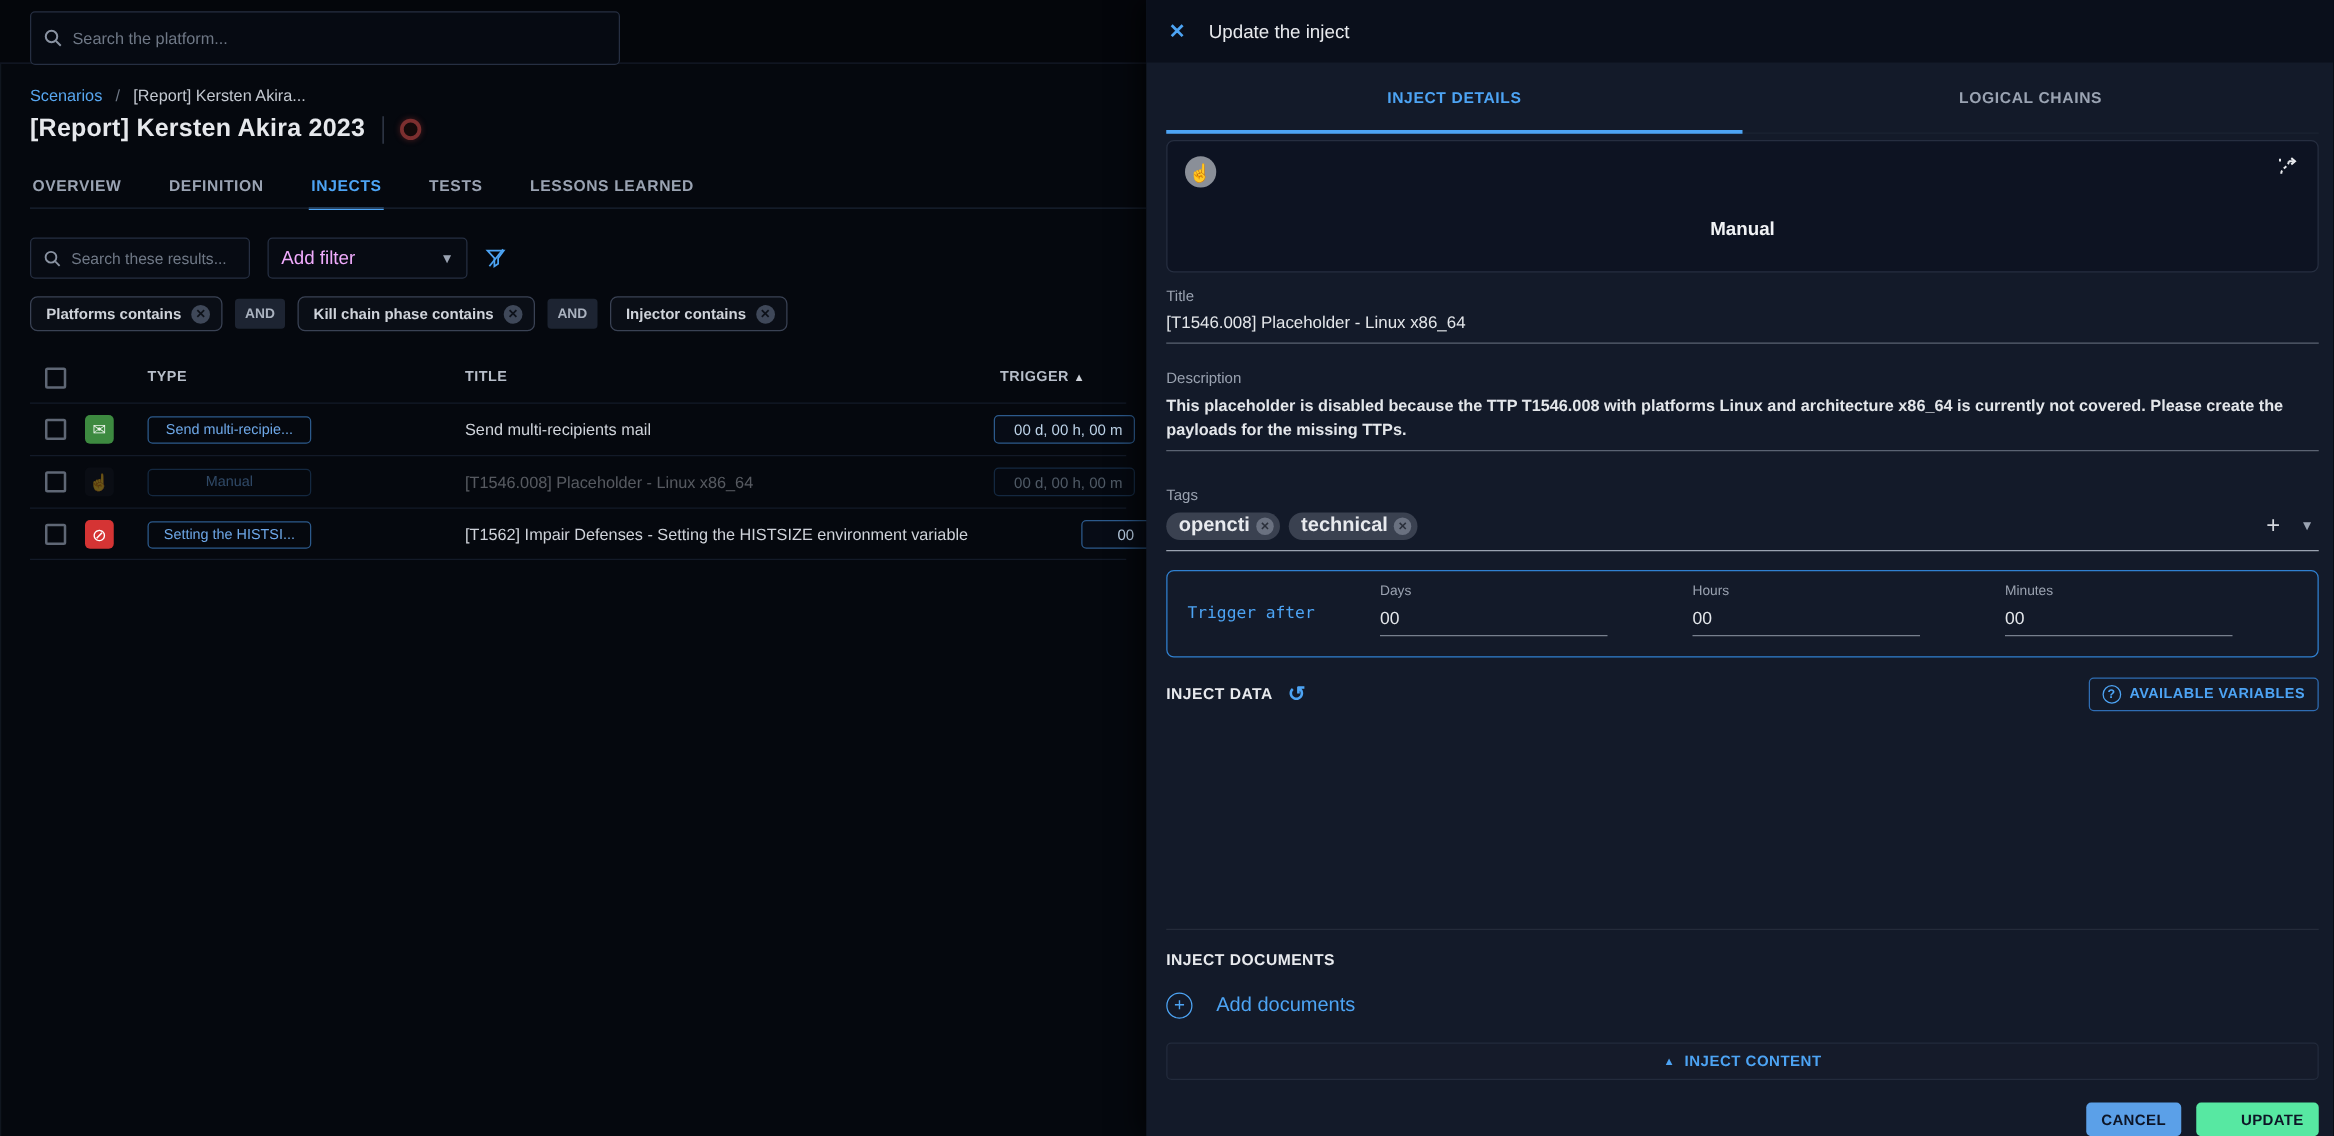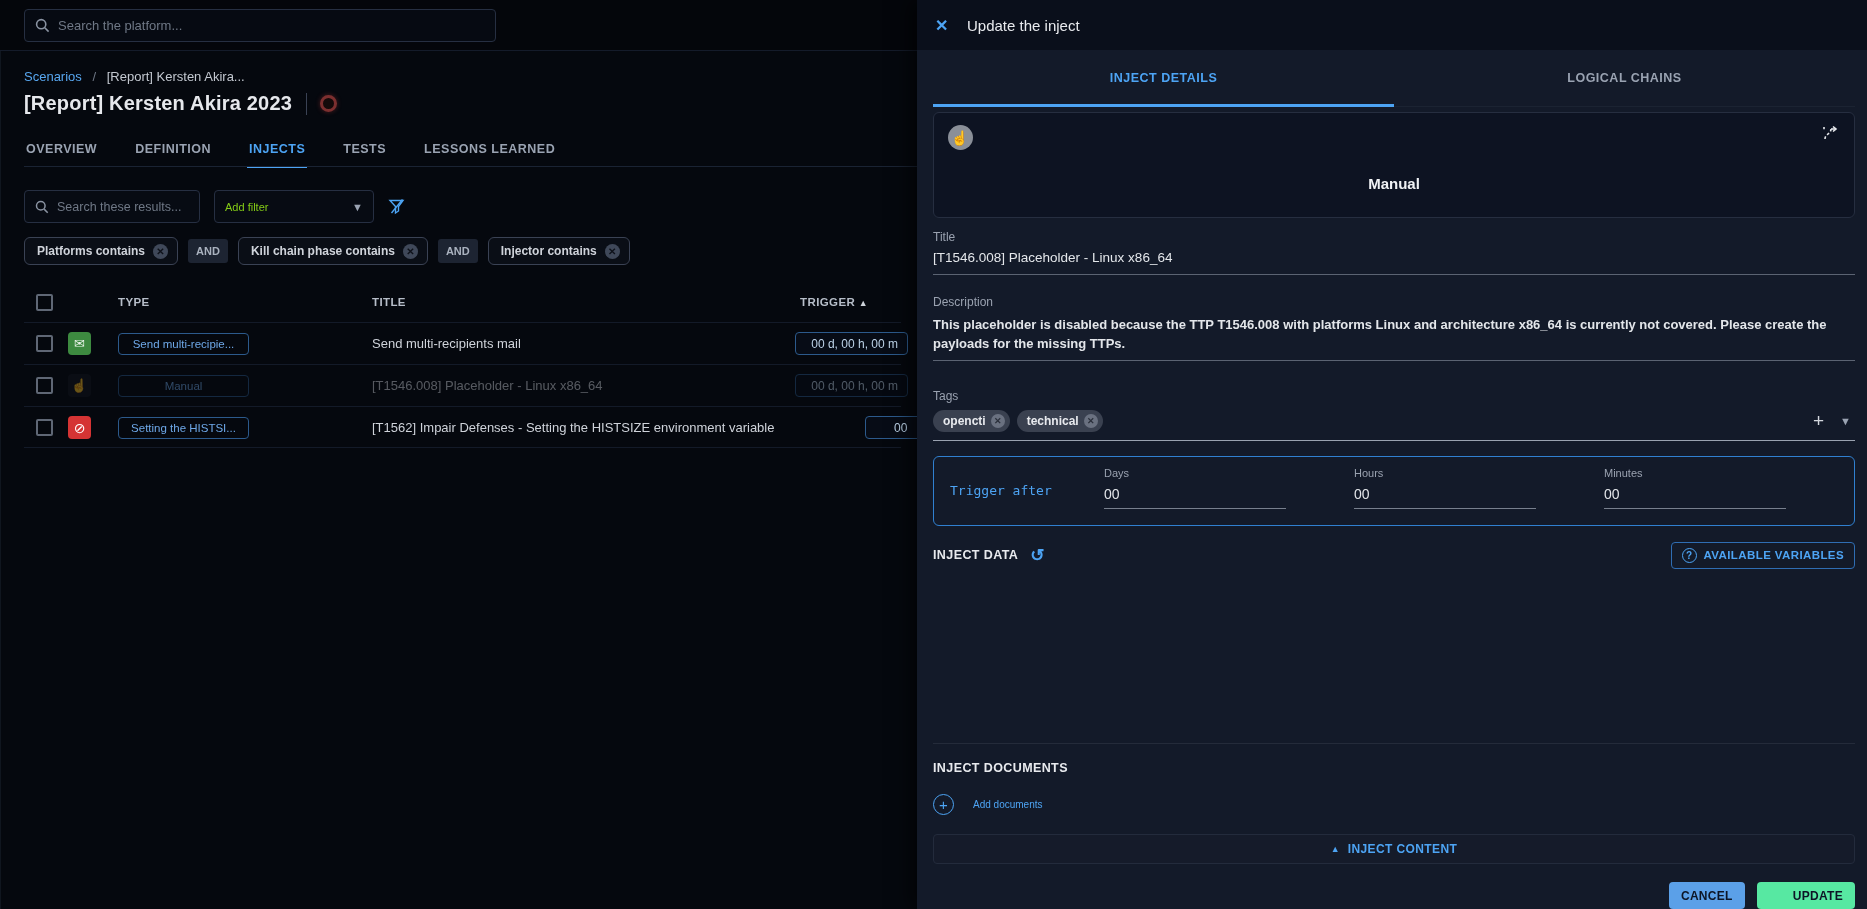--- a/index.html
+++ b/index.html
@@ -5,21 +5,21 @@
   * { margin:0; padding:0; box-sizing:border-box; }
   html,body { background:#000; }
   .screen{
     position:relative; width:1867px; height:909px; overflow:hidden;
     background:#05080e; font-family:"Liberation Sans",sans-serif; color:#d6d9de;
   }
   
   .left-panel{ position:absolute; left:0; top:0; width:917px; height:909px; background:#05080e; }
   .topbar{ position:absolute; left:0; top:0; width:100%; height:51px; background:#04060b; border-bottom:1px solid #141b2a; }
   .search-global{
-    position:absolute; left:24px; top:9px; width:472px; height:33px;
+    position:absolute; left:24px; top:9px; width:472px; height:43px;
     border:1px solid #262f42; border-radius:4px; background:#060a12;
     display:flex; align-items:center; padding:0 10px; gap:8px;
   }
   .search-global input{
     flex:1; background:transparent; border:none; outline:none;
     color:#c9cdd4; font-size:13px; font-family:"Liberation Sans",sans-serif;
   }
   .search-global input::placeholder{ color:#6f7886; }
   .icon-svg{ display:inline-block; vertical-align:middle; }
   .content-edge{ position:absolute; left:0; top:51px; bottom:0; width:1px; background:#10161f; }
@@ -45,21 +45,21 @@
     border:1px solid #262f42; border-radius:4px; background:#070b13;
     display:flex; align-items:center; padding:0 10px; gap:8px;
   }
   .search-results input{ flex:1; min-width:0; background:transparent; border:none; outline:none; color:#c9cdd4; font-size:12.5px; font-family:"Liberation Sans",sans-serif; }
   .search-results input::placeholder{ color:#6f7886; }
   .add-filter{
     position:absolute; left:214px; top:190px; width:160px; height:33px;
     border:1px solid #262f42; border-radius:4px; background:#070b13;
     display:flex; align-items:center; justify-content:space-between; padding:0 10px; cursor:pointer;
   }
-  .add-filter .lbl{ font-size:11px; color:#84cc16; }
+  .add-filter .lbl{ font-size:15px; color:#f0abfc; }
   .caret{ color:#9aa3b2; font-size:11px; }
   .filter-off{ position:absolute; left:388px; top:197px; cursor:pointer; }
 
   .chips-row{ position:absolute; left:24px; top:237px; display:flex; align-items:center; gap:10px; }
   .filter-chip{
     height:28px; border:1px solid #3a4254; border-radius:6px; background:#0a0e16;
     display:flex; align-items:center; gap:8px; padding:0 9px 0 12px; cursor:pointer;
   }
   .filter-chip .txt{ font-size:12px; font-weight:bold; color:#cfd3da; }
   .chip-x{
@@ -120,21 +120,21 @@
   .field-label{ font-size:12px; color:#9aa2b0; }
   .field-value{ font-size:13.5px; color:#e3e6ea; margin-top:6px; }
   .underline{ height:1px; background:#5b6372; margin-top:9px; }
   .desc-value{ font-size:13px; font-weight:bold; color:#e3e6ea; line-height:1.45; margin-top:7px; }
 
   .tags-line{ display:flex; align-items:center; margin-top:7px; }
   .tag-chip{
     height:22px; background:#3a4150; border-radius:12px; display:flex; align-items:center;
     padding:0 5px 0 10px; gap:5px; margin-right:7px; cursor:pointer;
   }
-  .tag-chip .t{ font-size:12px; font-weight:bold; color:#e8eaee; }
+  .tag-chip .t{ font-size:16px; font-weight:bold; color:#e8eaee; }
   .tag-x{ width:14px; height:14px; border-radius:50%; background:#6a7180; color:#2a2f3a; font-size:9px; line-height:14px; text-align:center; font-weight:bold; cursor:pointer; }
   .tags-actions{ margin-left:auto; display:flex; align-items:center; gap:16px; padding-right:4px; }
   .plus-btn{ color:#d4d8de; font-size:19px; cursor:pointer; line-height:1; }
   .tags-underline{ height:1px; background:#9aa2b0; margin-top:8px; }
 
   .trigger-box{
     margin-top:15px; height:70px; border:1.5px solid #3080d0; border-radius:6px;
     display:flex; align-items:stretch; flex:0 0 auto;
   }
   .trigger-label{ width:170px; display:flex; align-items:center; padding-left:16px; color:#4da4f4; font-family:"DejaVu Sans Mono",monospace; font-size:13px; }
@@ -152,21 +152,21 @@
   }
   .avail-btn .q{ width:15px; height:15px; border:1.5px solid #4da4f4; border-radius:50%; color:#4da4f4; font-size:10px; line-height:14px; text-align:center; font-weight:bold; }
   .avail-btn .t{ color:#4da4f4; font-size:11.5px; font-weight:bold; letter-spacing:.4px; }
 
   .content-label{ margin-top:38px; font-size:13px; color:#e3e6ea; flex:0 0 auto; }
   .content-area{ flex:1; }
   .h-divider{ height:1px; background:#242b3a; flex:0 0 auto; }
   .docs-heading{ margin-top:17px; flex:0 0 auto; }
   .add-docs-row{ margin-top:19px; display:flex; align-items:center; flex:0 0 auto; }
   .add-circle{ width:21px; height:21px; border:1.5px solid #4da4f4; border-radius:50%; color:#4da4f4; font-size:15px; line-height:19px; text-align:center; cursor:pointer; }
-  .add-docs-link{ margin-left:19px; color:#4da4f4; font-size:10px; cursor:pointer; }
+  .add-docs-link{ margin-left:19px; color:#4da4f4; font-size:16px; cursor:pointer; }
   .content-bar{
     margin-top:19px; height:30px; border:1px solid #232b3c; border-radius:4px; background:#151b2a;
     display:flex; align-items:center; justify-content:center; gap:8px; cursor:pointer; flex:0 0 auto;
   }
   .content-bar .arrow{ color:#4da4f4; font-size:9px; }
   .content-bar .t{ color:#4da4f4; font-size:12px; font-weight:bold; letter-spacing:.4px; }
   .actions-row{ margin-top:18px; display:flex; justify-content:flex-end; gap:12px; flex:0 0 auto; }
   .btn{ height:27px; border:none; border-radius:4px; padding:0 12px; font-size:12px; font-weight:bold; letter-spacing:.3px; color:#0d1526; cursor:pointer; font-family:"Liberation Sans",sans-serif; }
   .btn.cancel{ background:#5ba0e8; }
   .btn.update{ background:#57e8a2;padding-left:36px; }

